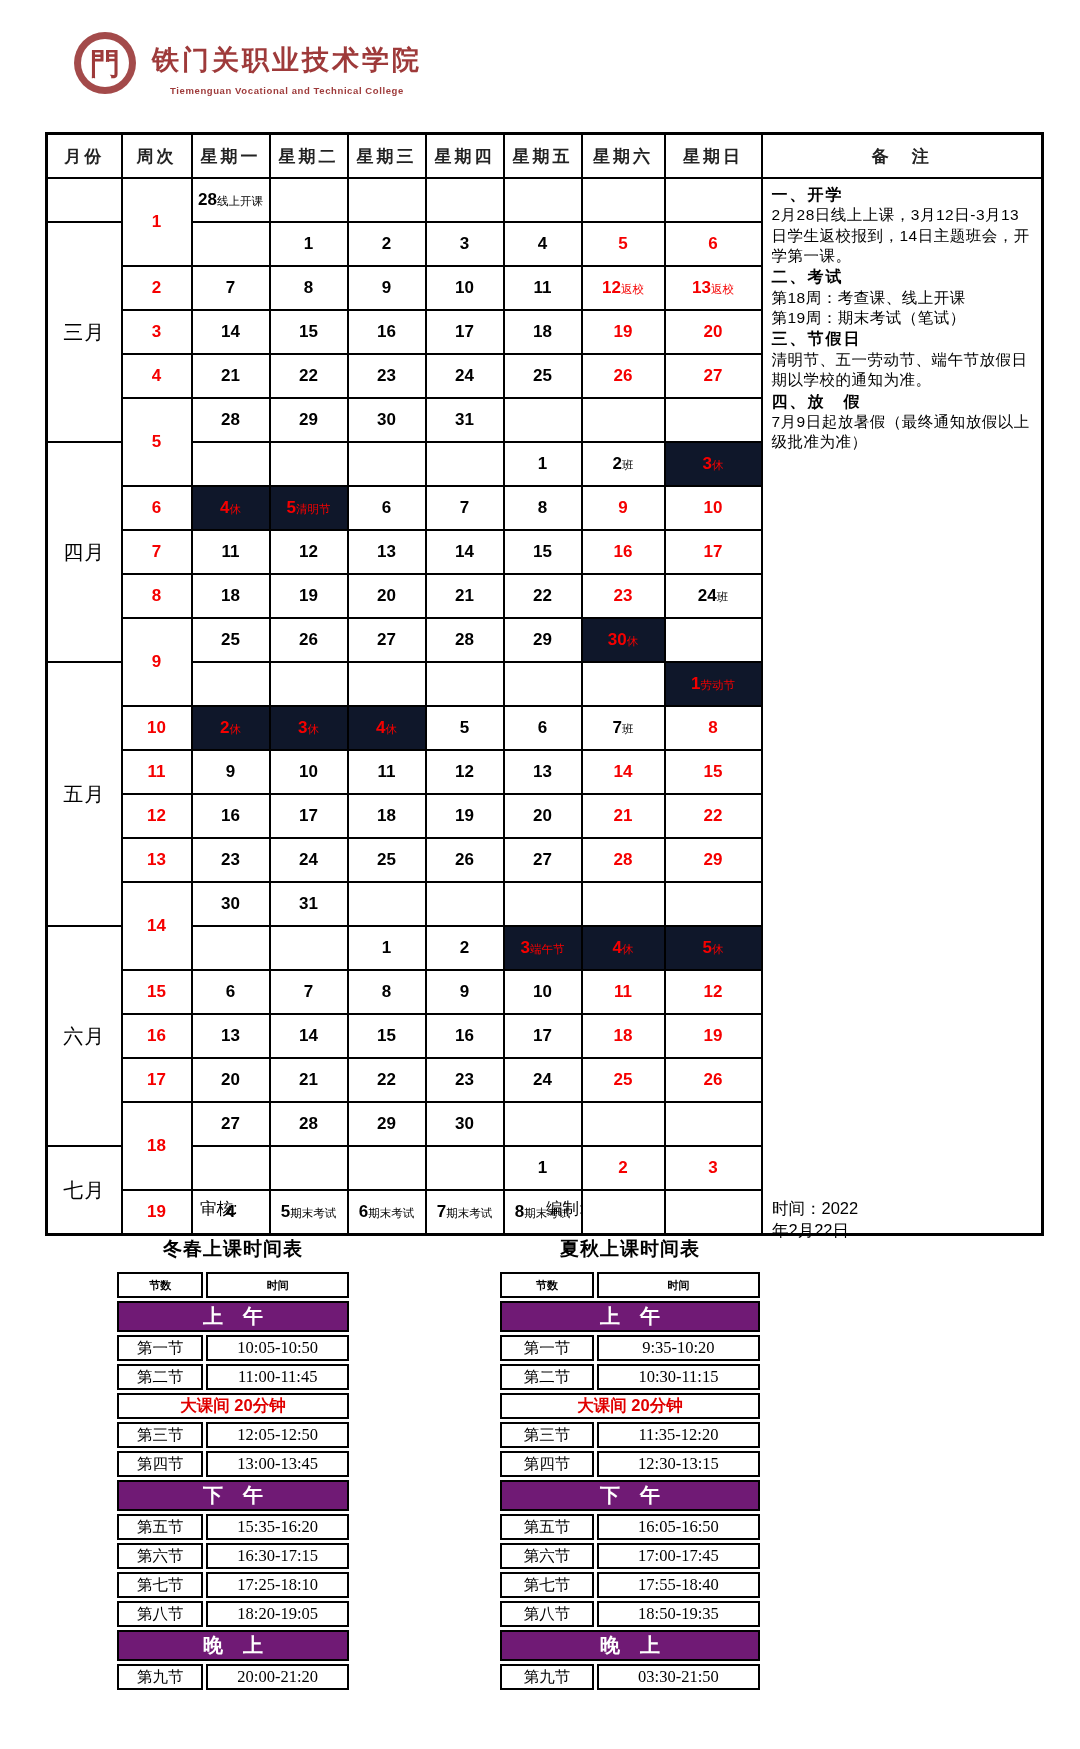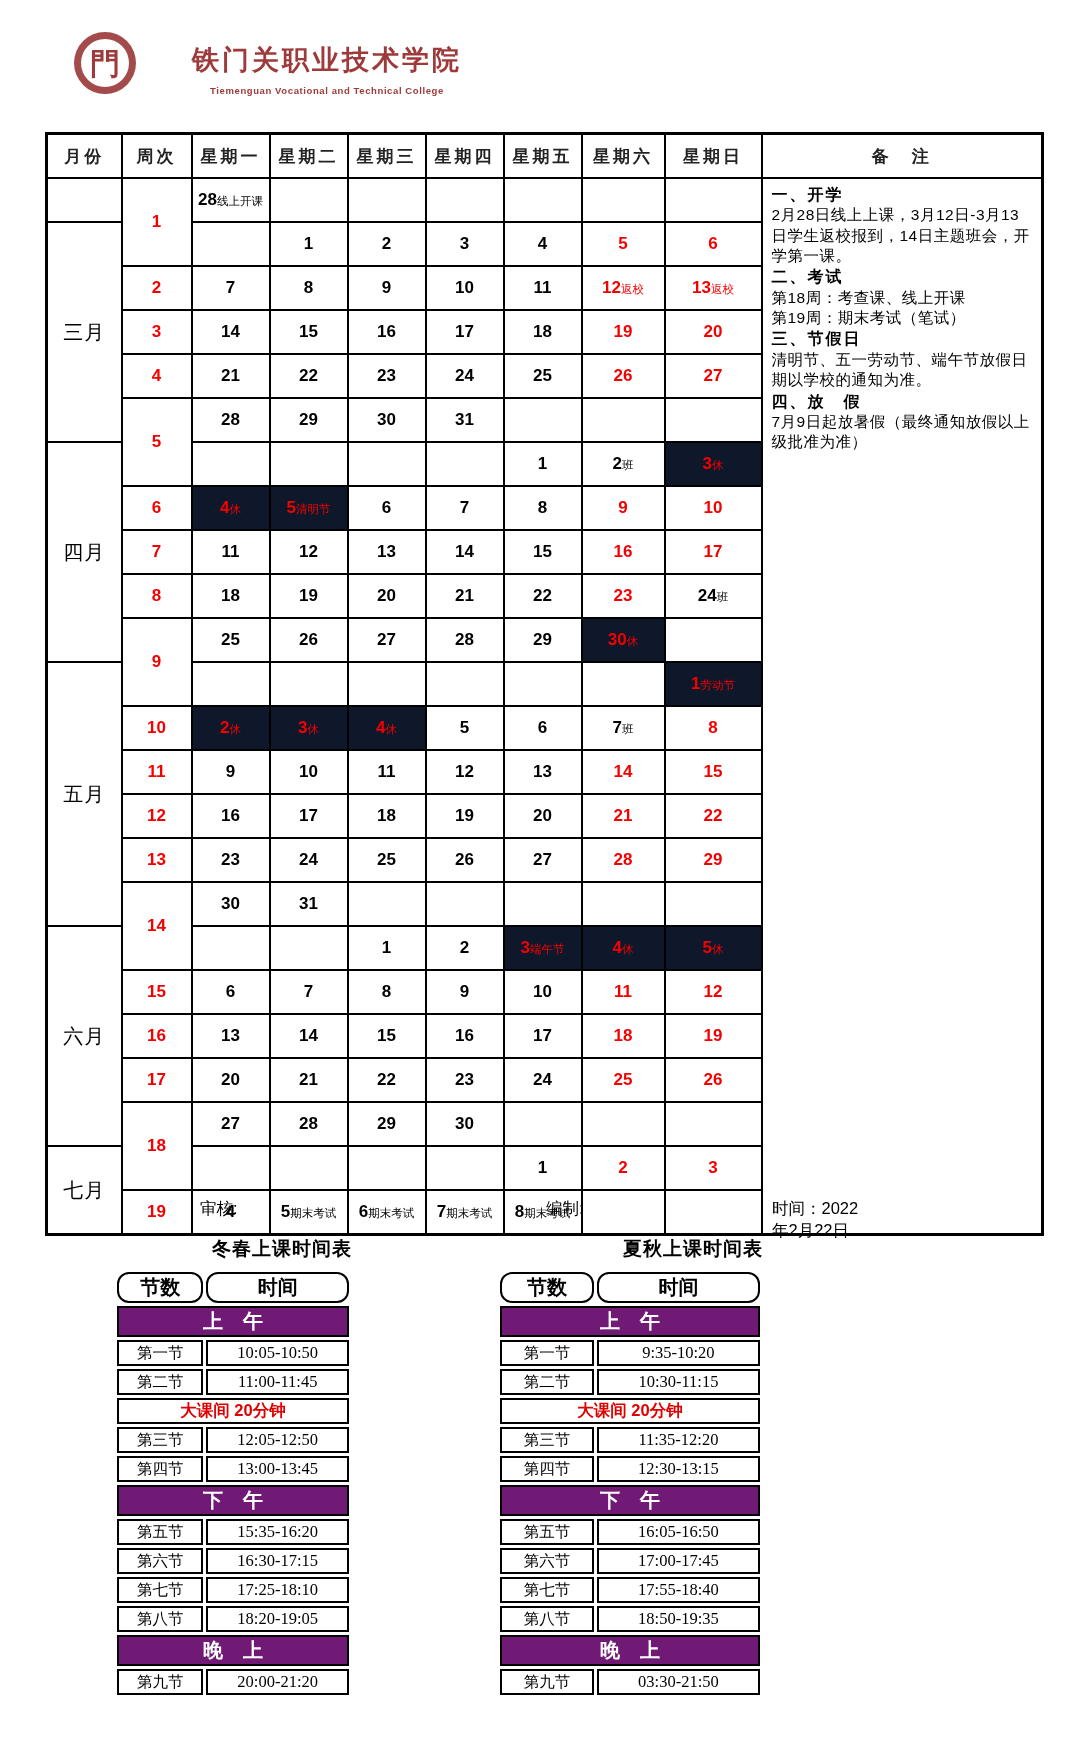--- a/index.html
+++ b/index.html
@@ -1,21 +1,21 @@
 <!DOCTYPE html>
 <html><head>
 <meta charset="utf-8">
 <style>
   html,body{margin:0;padding:0;background:#fff;}
   .page{position:relative;width:1080px;height:1749px;background:#fff;
         font-family:"Liberation Sans",sans-serif;color:#000;overflow:hidden;}
 
   
   .logo{position:absolute;left:72px;top:30px;}
-  .college{position:absolute;left:152px;top:42px;color:#9e3a3a;margin-left:40px;}
+  .college{position:absolute;left:152px;top:42px;color:#9e3a3a;}
   .college-cn{font-family:"DejaVu Serif",serif;font-weight:bold;font-size:27px;letter-spacing:3px;}
   .college-en{font-size:9.5px;font-weight:bold;letter-spacing:.6px;margin-top:7px;text-align:center;}
   .main-title{position:absolute;left:487px;top:40px;font-size:31px;font-weight:600;color:#0a0a0a;}
 
   
   table.cal{position:absolute;left:45px;top:132px;border-collapse:collapse;table-layout:fixed;
             border:3px solid #000;width:996px;}
   .cal th,.cal td{border:2px solid #000;padding:0;text-align:center;vertical-align:middle;overflow:hidden;}
   .cal th{height:42px;font-size:17px;font-weight:bold;letter-spacing:3px;color:#222;}
   .cal td{height:42px;}
@@ -31,25 +31,25 @@
 
   
   .sign-row{position:absolute;top:1198px;left:0;width:868px;height:28px;font-size:16.5px;}
   .sign-row span{position:absolute;top:0;}
   .sign-audit{left:200px;} .sign-prepare{left:546px;} .sign-time{left:772px;}
 
   
   .sched{position:absolute;}
   .sched-left{left:114px;top:1236px;width:238px;}
   .sched-right{left:497px;top:1236px;width:266px;}
-  .sched-title{text-align:right;font-weight:bold;font-size:19px;margin-bottom:7px;letter-spacing:1px;}
+  .sched-title{text-align:center;font-weight:bold;font-size:19px;margin-bottom:7px;letter-spacing:1px;}
   .sched table{border-collapse:separate;border-spacing:3px;width:100%;
                font-family:"Liberation Serif",serif;}
   .sched td{border:2px solid #000;height:22px;text-align:center;font-size:15.5px;padding:0 3px;}
-  .sched tr.header td{font-weight:bold;font-size:20px;font-family:"Liberation Sans",sans-serif;border-radius:12px;}
+  .sched tr.header td{font-weight:bold;font-size:11px;font-family:"Liberation Sans",sans-serif;}
   .sched tr.banner td{background:#701a75;color:#fff;font-weight:bold;font-size:20px;
                       font-family:Liberation Sans, sans-serif;}
   .sched tr.break td{color:#e00000;font-weight:bold;font-size:16.5px;
                      font-family:"Liberation Sans",sans-serif;}
   .sched .c2,.sched .h2{font-size:16.5px;}
 </style>
 </head>
 <body>
 
 <div class="page">

